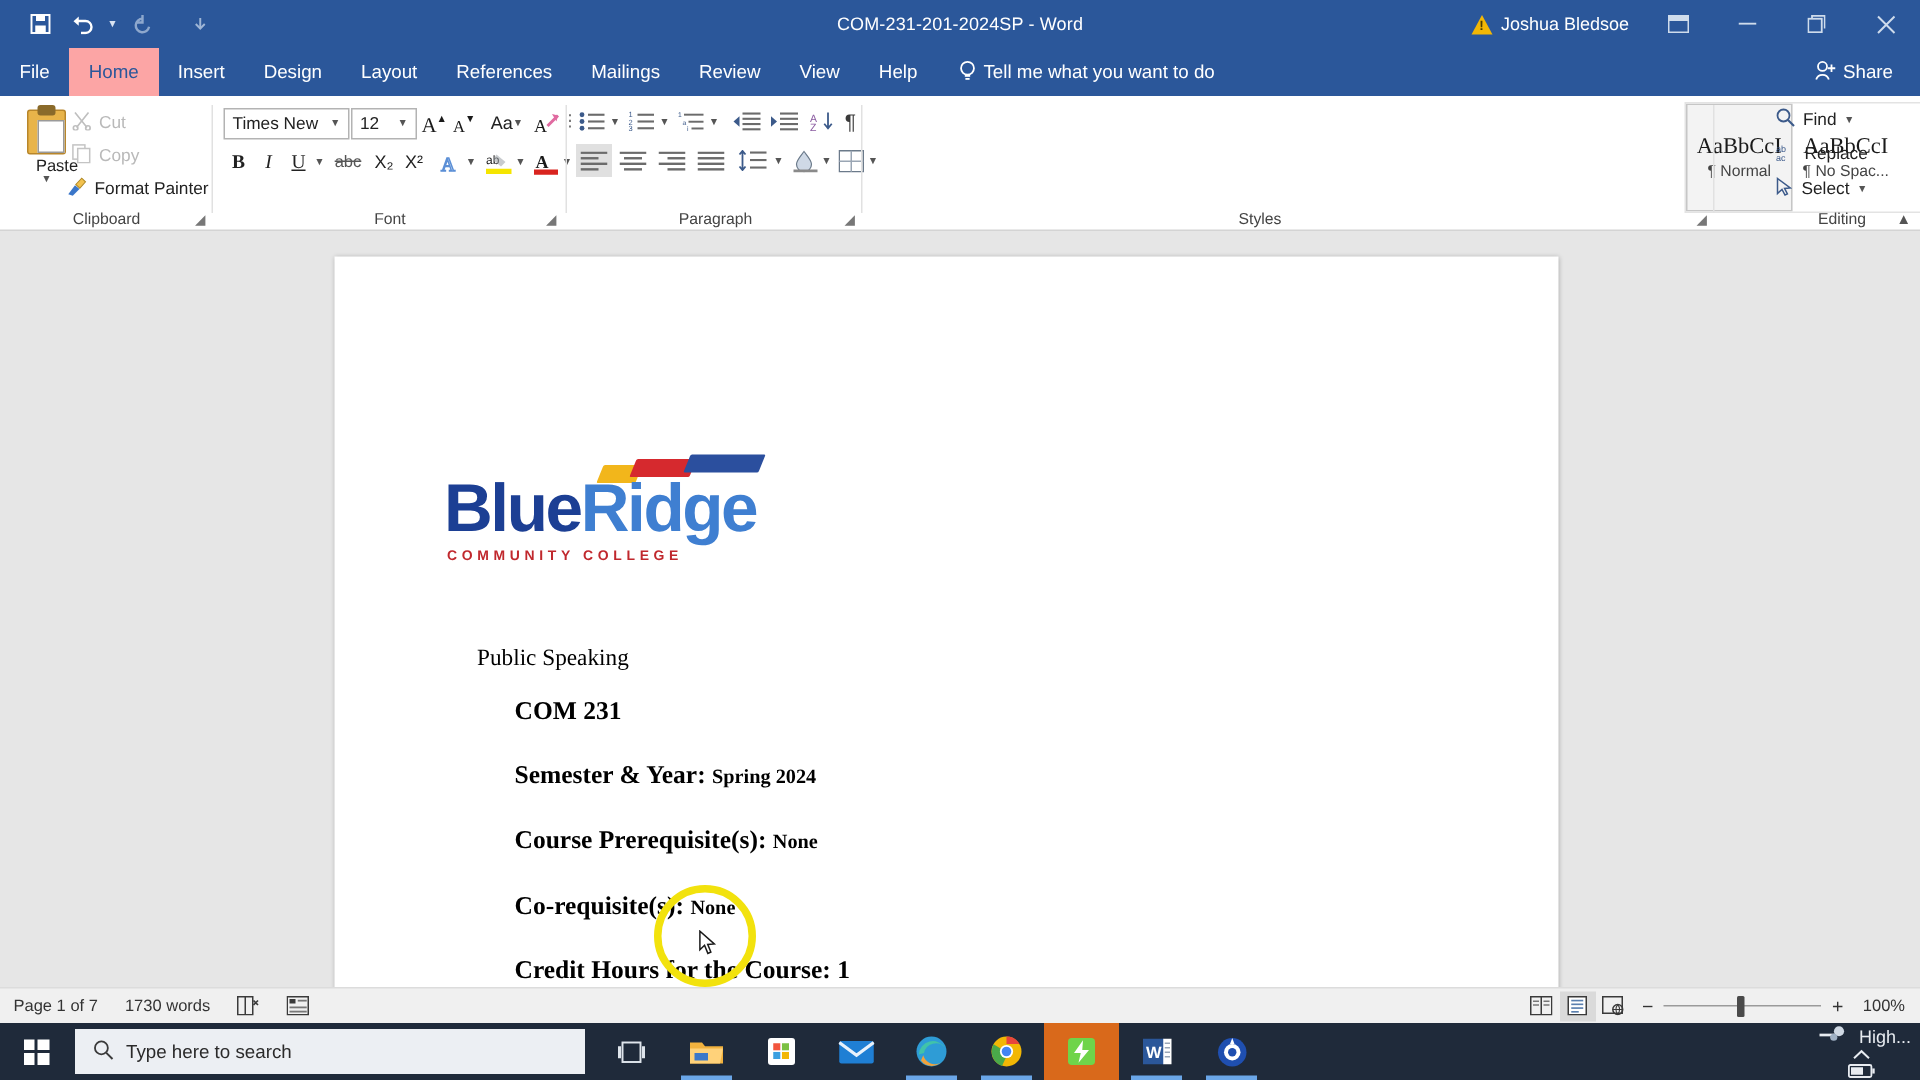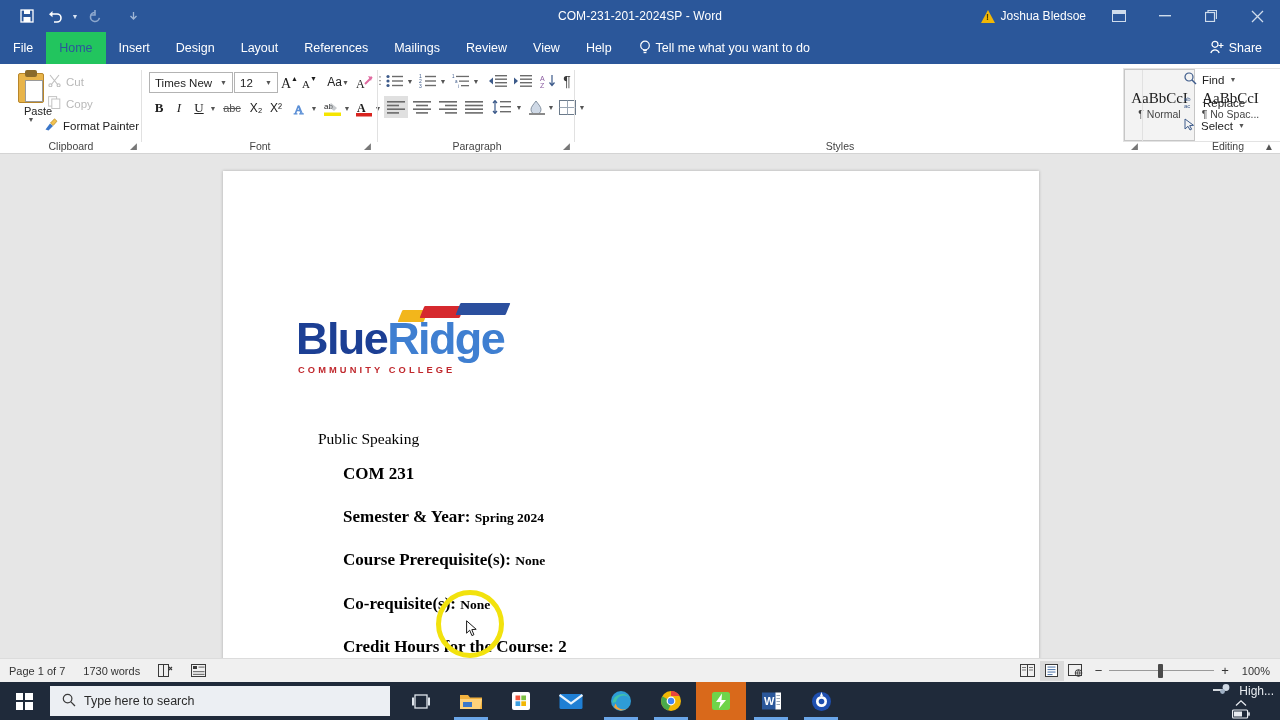--- a/index.html
+++ b/index.html
@@ -52,21 +52,21 @@
 
   
   .tabbar {
     position: absolute; top: 32px; left: 0; width: 1280px; height: 32px;
     background: #2b579a; display: flex; align-items: flex-end;
   }
   .tab {
     height: 32px; padding: 0 13px; display: flex; align-items: center;
     color: #ffffff; font-size: 12.5px; white-space: nowrap;
   }
-  .tab.active { background: #22c55e; color: #2b579a; }
+  .tab.active { background: #fca5a5; color: #2b579a; }
   .tellme {
     display: flex; align-items: center; gap: 5px; padding: 0 10px 0 14px;
     color: #ffffff; font-size: 12.5px; height: 32px;
   }
   .bulb { font-size: 13px; }
   .share-btn {
     position: absolute; right: 10px; top: 0; height: 32px;
     display: flex; align-items: center; gap: 5px; color: #fff; font-size: 12.5px;
     padding: 0 8px;
   }
@@ -699,21 +699,21 @@
       <div class="doctxt t-bold" style="left:120px; top:379px;">
         <span>Course Prerequisite(s):</span>
         <span class="sm">None</span>
       </div>
 
       <div class="doctxt t-bold" style="left:120px; top:423px;">
         <span>Co-requisite(s):</span>
         <span class="sm">None</span>
       </div>
 
-      <div class="doctxt t-bold" style="left:120px; top:466px;">Credit Hours for the Course: 2</div>
+      <div class="doctxt t-bold" style="left:120px; top:466px;">Credit Hours for the Course: 1</div>
     </div>
 
     <div class="hl-circle"></div>
     <span class="cursor-arrow">
       <svg width="12" height="18" viewBox="0 0 12 18">
           <path d="M0.6 0.8 L0.6 13.2 L3.7 10.2 L5.9 15.6 L7.9 14.7 L5.8 9.6 L10.2 9.3 Z" fill="#ffffff" stroke="#1a1a1a" stroke-width="1"></path>
         </svg>
     </span>
   </div>
 

